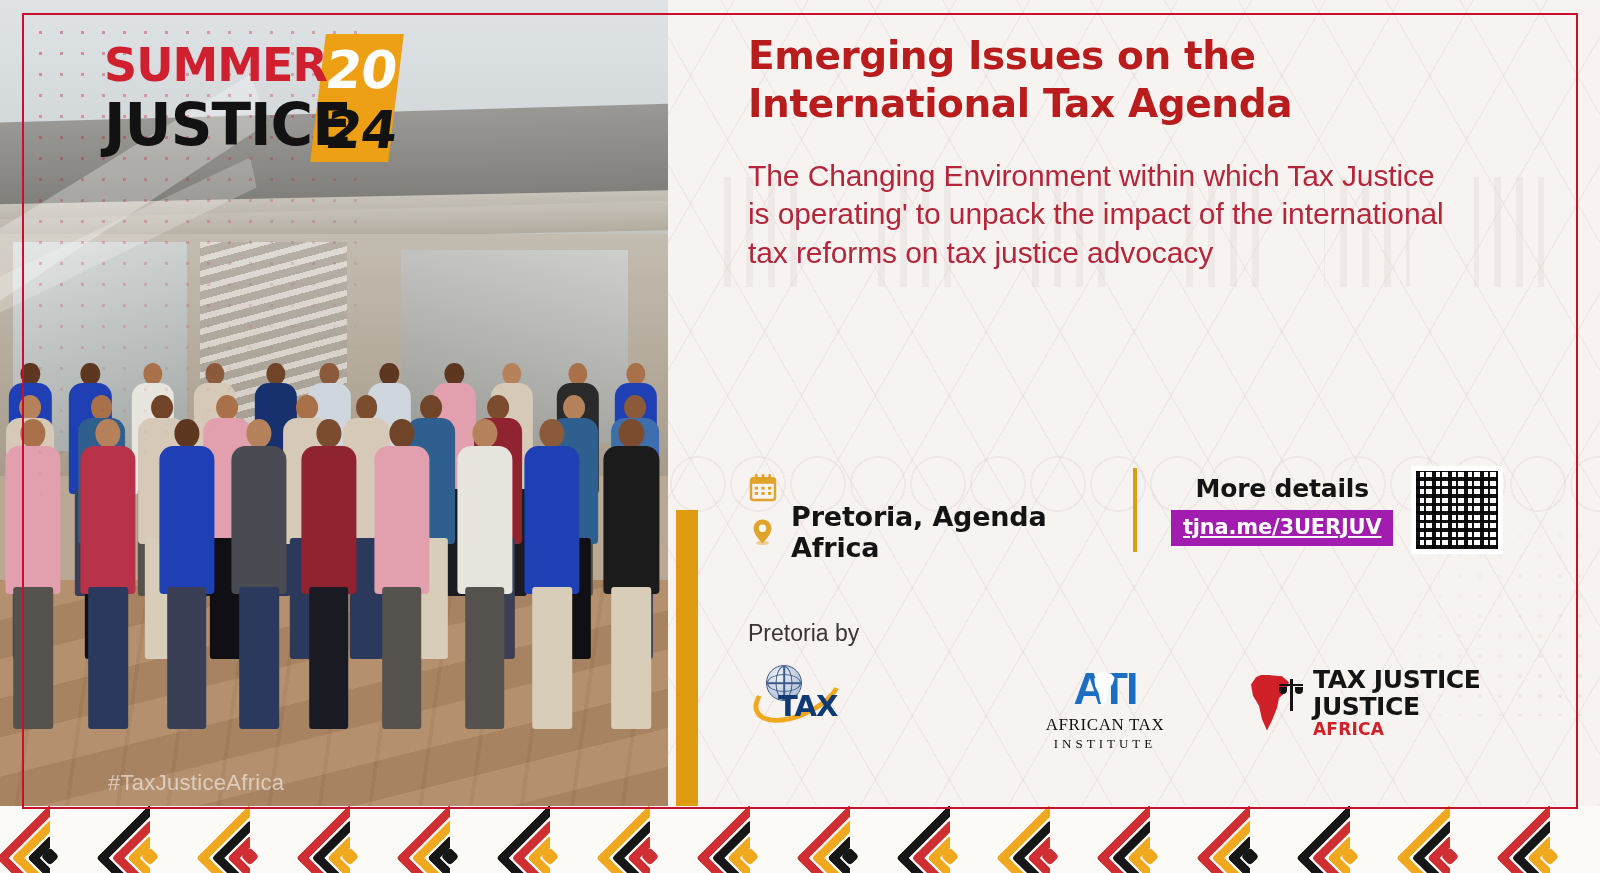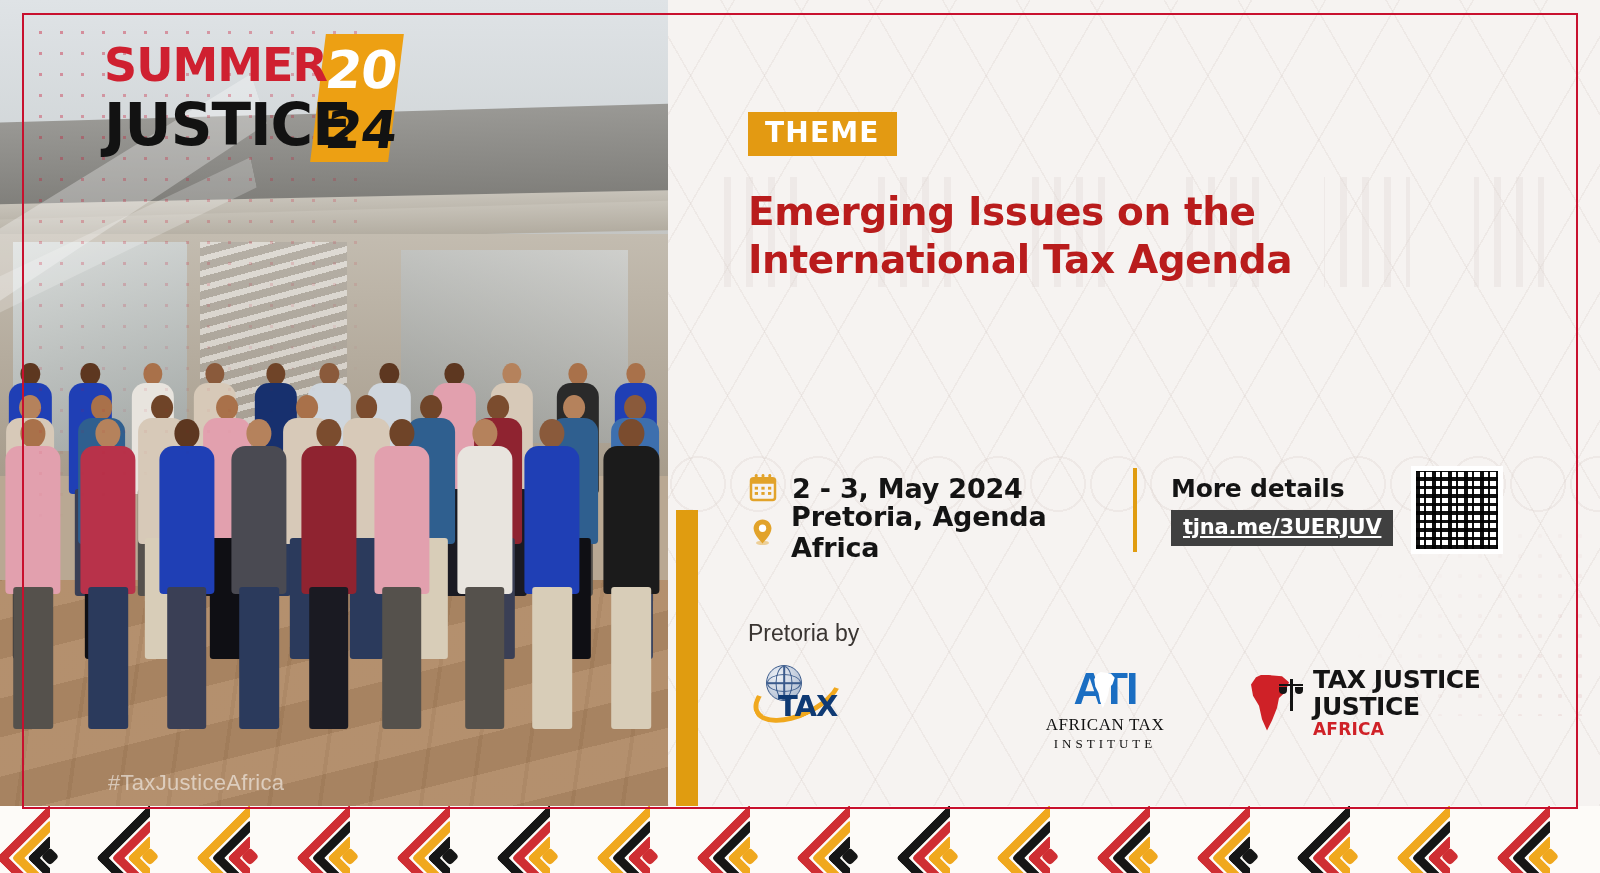--- a/index.html
+++ b/index.html
@@ -315,32 +315,32 @@
     letter-spacing:-.2px;
   }
 
   .vdiv {
     width:4px; height:84px;
     background:#e09c10;
     margin:0 34px 0 0;
   }
 
   .qr-area { display:flex; align-items:center; gap:18px; }
-  .more-wrap { text-align:left; }
+  .more-wrap { text-align:center; }
   .more-label {
     font-family:"DejaVu Sans", sans-serif;
     font-weight:700;
     font-size:25px;
     color:#141414;
     margin-bottom:7px;
     letter-spacing:-.2px;
   }
   .more-url {
     display:inline-block;
-    background:#404040;
+    background:#a21caf;
     color:#ffffff;
     font-family:"DejaVu Sans", sans-serif;
     font-weight:700;
     font-size:21px;
     padding:5px 12px 7px;
     letter-spacing:-.2px;
   }
   .qr-box {
     width:92px; height:88px;
     background:#ffffff;
@@ -706,22 +706,22 @@
 
   <div class="content">
     <div class="wm">
       <div class="wm-tri"></div>
       <div class="wm-bars"></div>
       <div class="wm-wave"></div>
       <div class="wm-dots"></div>
     </div>
 
     <div class="inner">
-      <div class="theme-badge">THEME</div>
       <h1 class="theme-title">Emerging Issues on the International Tax Agenda</h1>
+      <p class="theme-sub">The Changing Environment within which Tax Justice is operating'  to unpack the impact of the international tax reforms on tax justice advocacy</p>
     </div>
   </div>
 
   <div class="details">
     <div class="meta">
       <div class="meta-line">
         <svg width="30" height="30" viewBox="0 0 24 24">
           <rect x="2.4" y="4.2" width="19.2" height="17.4" rx="2" fill="none" stroke="#e2a32a" stroke-width="2"></rect>
           <rect x="2.4" y="4.2" width="19.2" height="4.4" fill="#e2a32a"></rect>
           <line x1="6.6" y1="1.8" x2="6.6" y2="5.4" stroke="#e2a32a" stroke-width="2.2" stroke-linecap="round"></line>
@@ -729,21 +729,20 @@
           <line x1="17.4" y1="1.8" x2="17.4" y2="5.4" stroke="#e2a32a" stroke-width="2.2" stroke-linecap="round"></line>
           <g fill="#e2a32a">
             <rect x="5.4" y="11" width="2.6" height="2.3"></rect>
               <rect x="10.7" y="11" width="2.6" height="2.3"></rect>
             <rect x="16" y="11" width="2.6" height="2.3"></rect>
             <rect x="5.4" y="15.2" width="2.6" height="2.3"></rect>
               <rect x="10.7" y="15.2" width="2.6" height="2.3"></rect>
             <rect x="16" y="15.2" width="2.6" height="2.3"></rect>
           </g>
         </svg>
-        <span class="meta-text">2 - 3, May 2024</span>
       </div>
       <div class="meta-line">
         <svg width="30" height="30" viewBox="0 0 24 24">
           <ellipse cx="12" cy="21" rx="5.4" ry="1.8" fill="#e2a32a" opacity=".45"></ellipse>
           <path d="M12 1.6c-4.1 0-7.4 3.3-7.4 7.4 0 5.5 7.4 12.4 7.4 12.4s7.4-6.9 7.4-12.4c0-4.1-3.3-7.4-7.4-7.4z" fill="#e2a32a"></path>
           <circle cx="12" cy="8.9" r="3" fill="#ffffff"></circle>
         </svg>
         <span class="meta-text">Pretoria, Agenda Africa</span>
       </div>
     </div>

